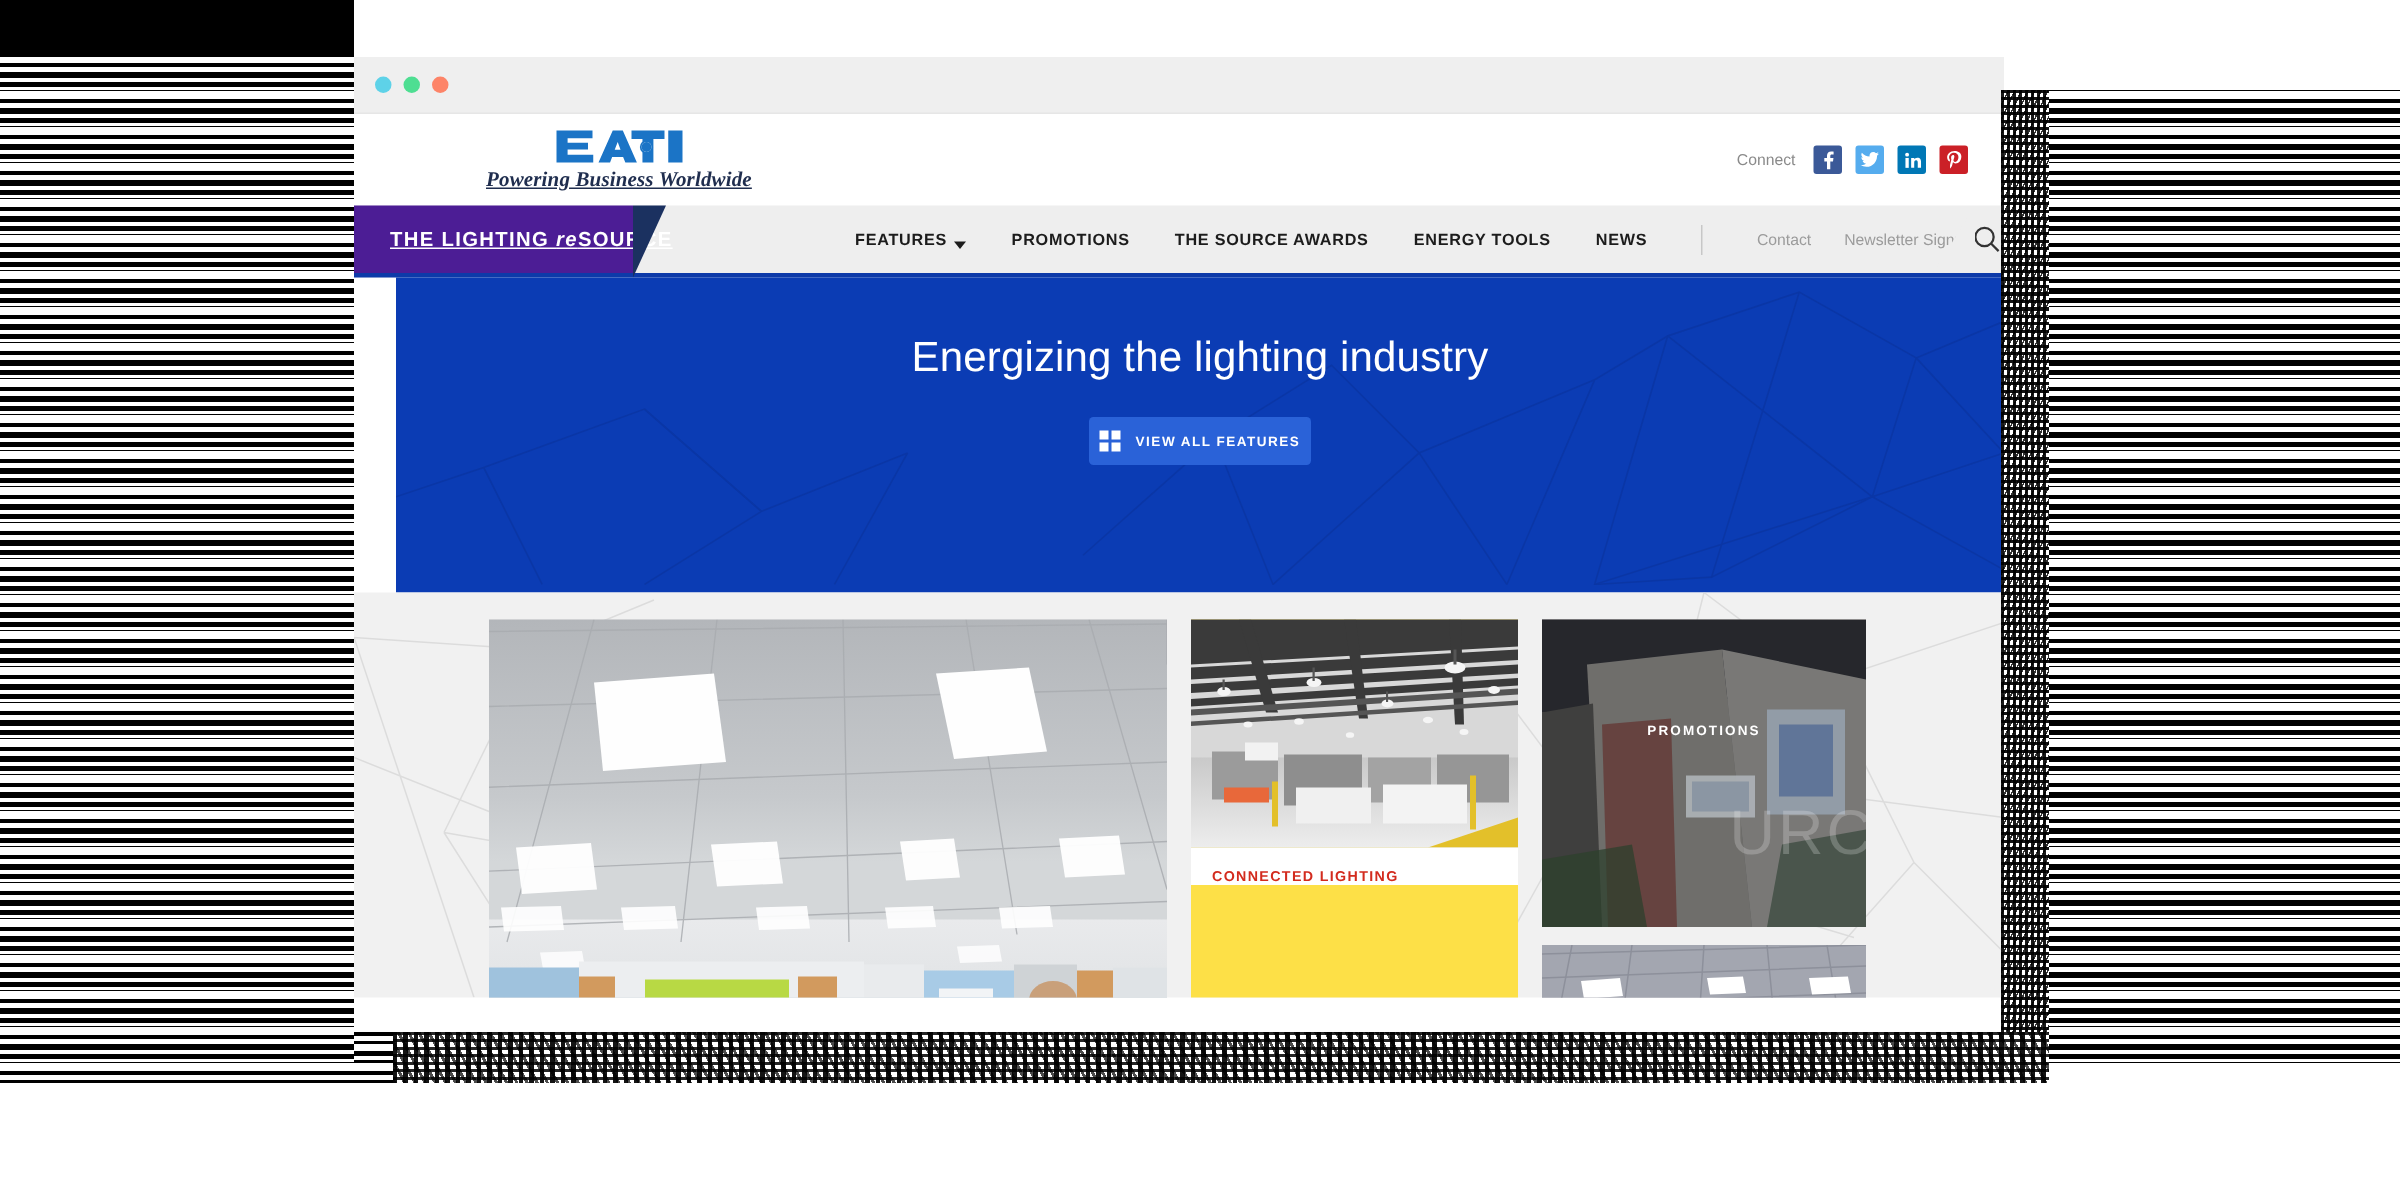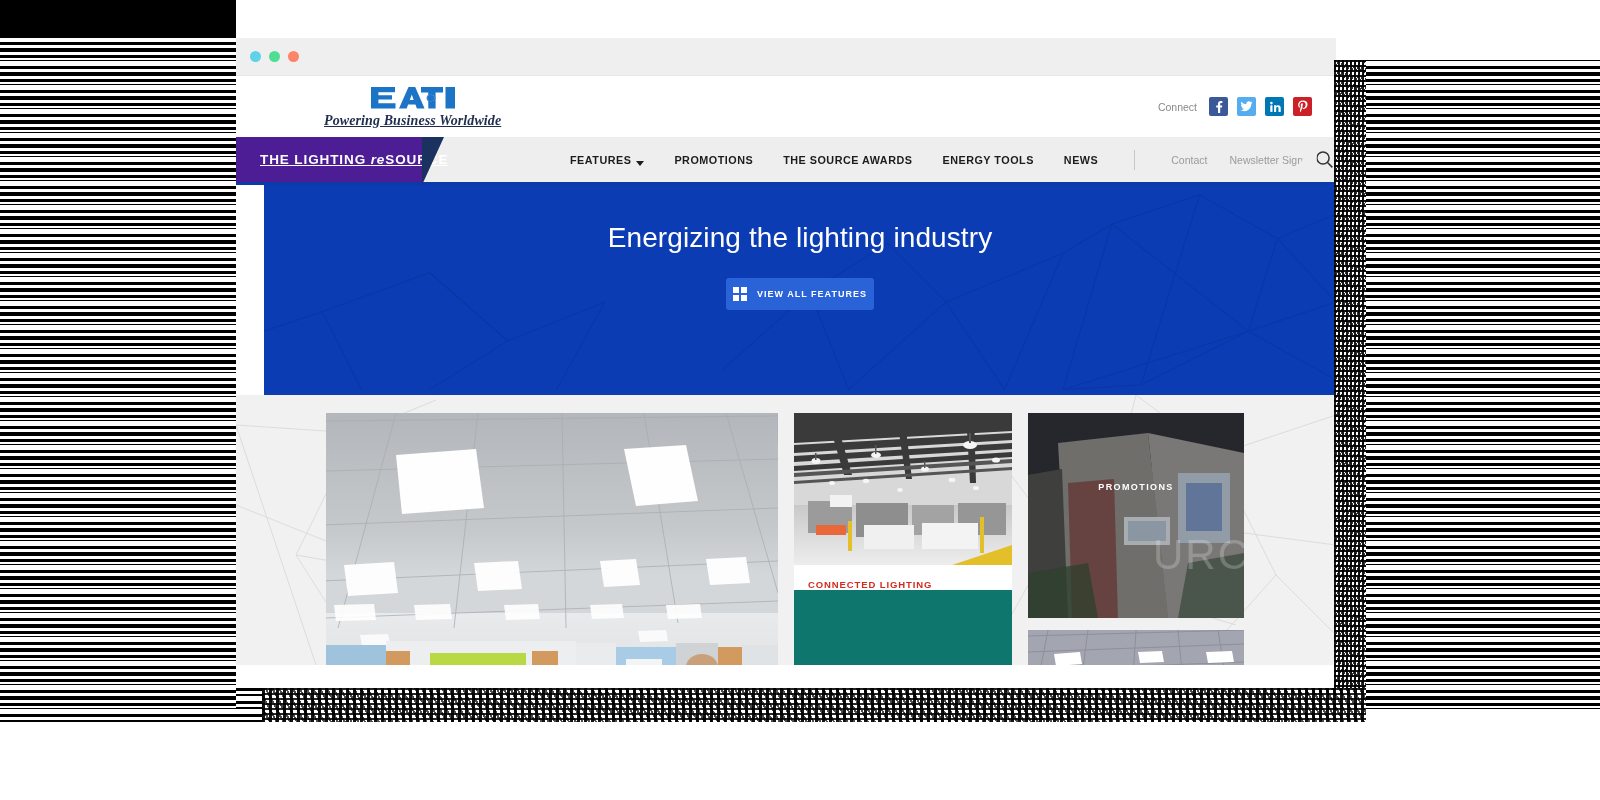--- a/index.html
+++ b/index.html
@@ -157,21 +157,21 @@
                gap: 2px; }
   .grid-icon i { background: #fff; display: block; }
   .hero-btn-label { font-size: 9px; color: #fff; font-weight: bold; letter-spacing: 1px; text-align: center; }
 
   
   .content { position: relative; background: #f1f1f1; height: 270px; overflow: hidden; }
   .content-poly { position: absolute; inset: 0; }
   .cards { position: relative; z-index: 2; display: flex; gap: 16px;
            padding: 18px 92px 0 90px; }
   .card-main { width: 452px; }
-  .card-mid { width: 246px; background: #0f766e; }
+  .card-mid { width: 246px; background: #fde047; }
   .card-right { width: 216px; display: flex; flex-direction: column; gap: 12px; }
 
   .img-office { width: 452px; height: 262px; position: relative; overflow: hidden;
                 background: linear-gradient(180deg,#b9bcc0 0%, #c3c6c9 40%, #cfd2d5 60%, #b8c7d6 100%); }
   .img-ind { width: 218px; height: 152px; position: relative; overflow: hidden;
              background: linear-gradient(180deg,#4a4a4a 0%,#6e6e6e 32%,#cfcfcf 58%,#e6e6e6 100%); }
 
   .card-body { padding: 14px 14px 0 14px; background: #fff; }
   .kicker { font-size: 9.5px; font-weight: bold; color: #d32b1e; letter-spacing: .9px; }
   .card-title-wrap { display: flex; margin-top: 9px; }

